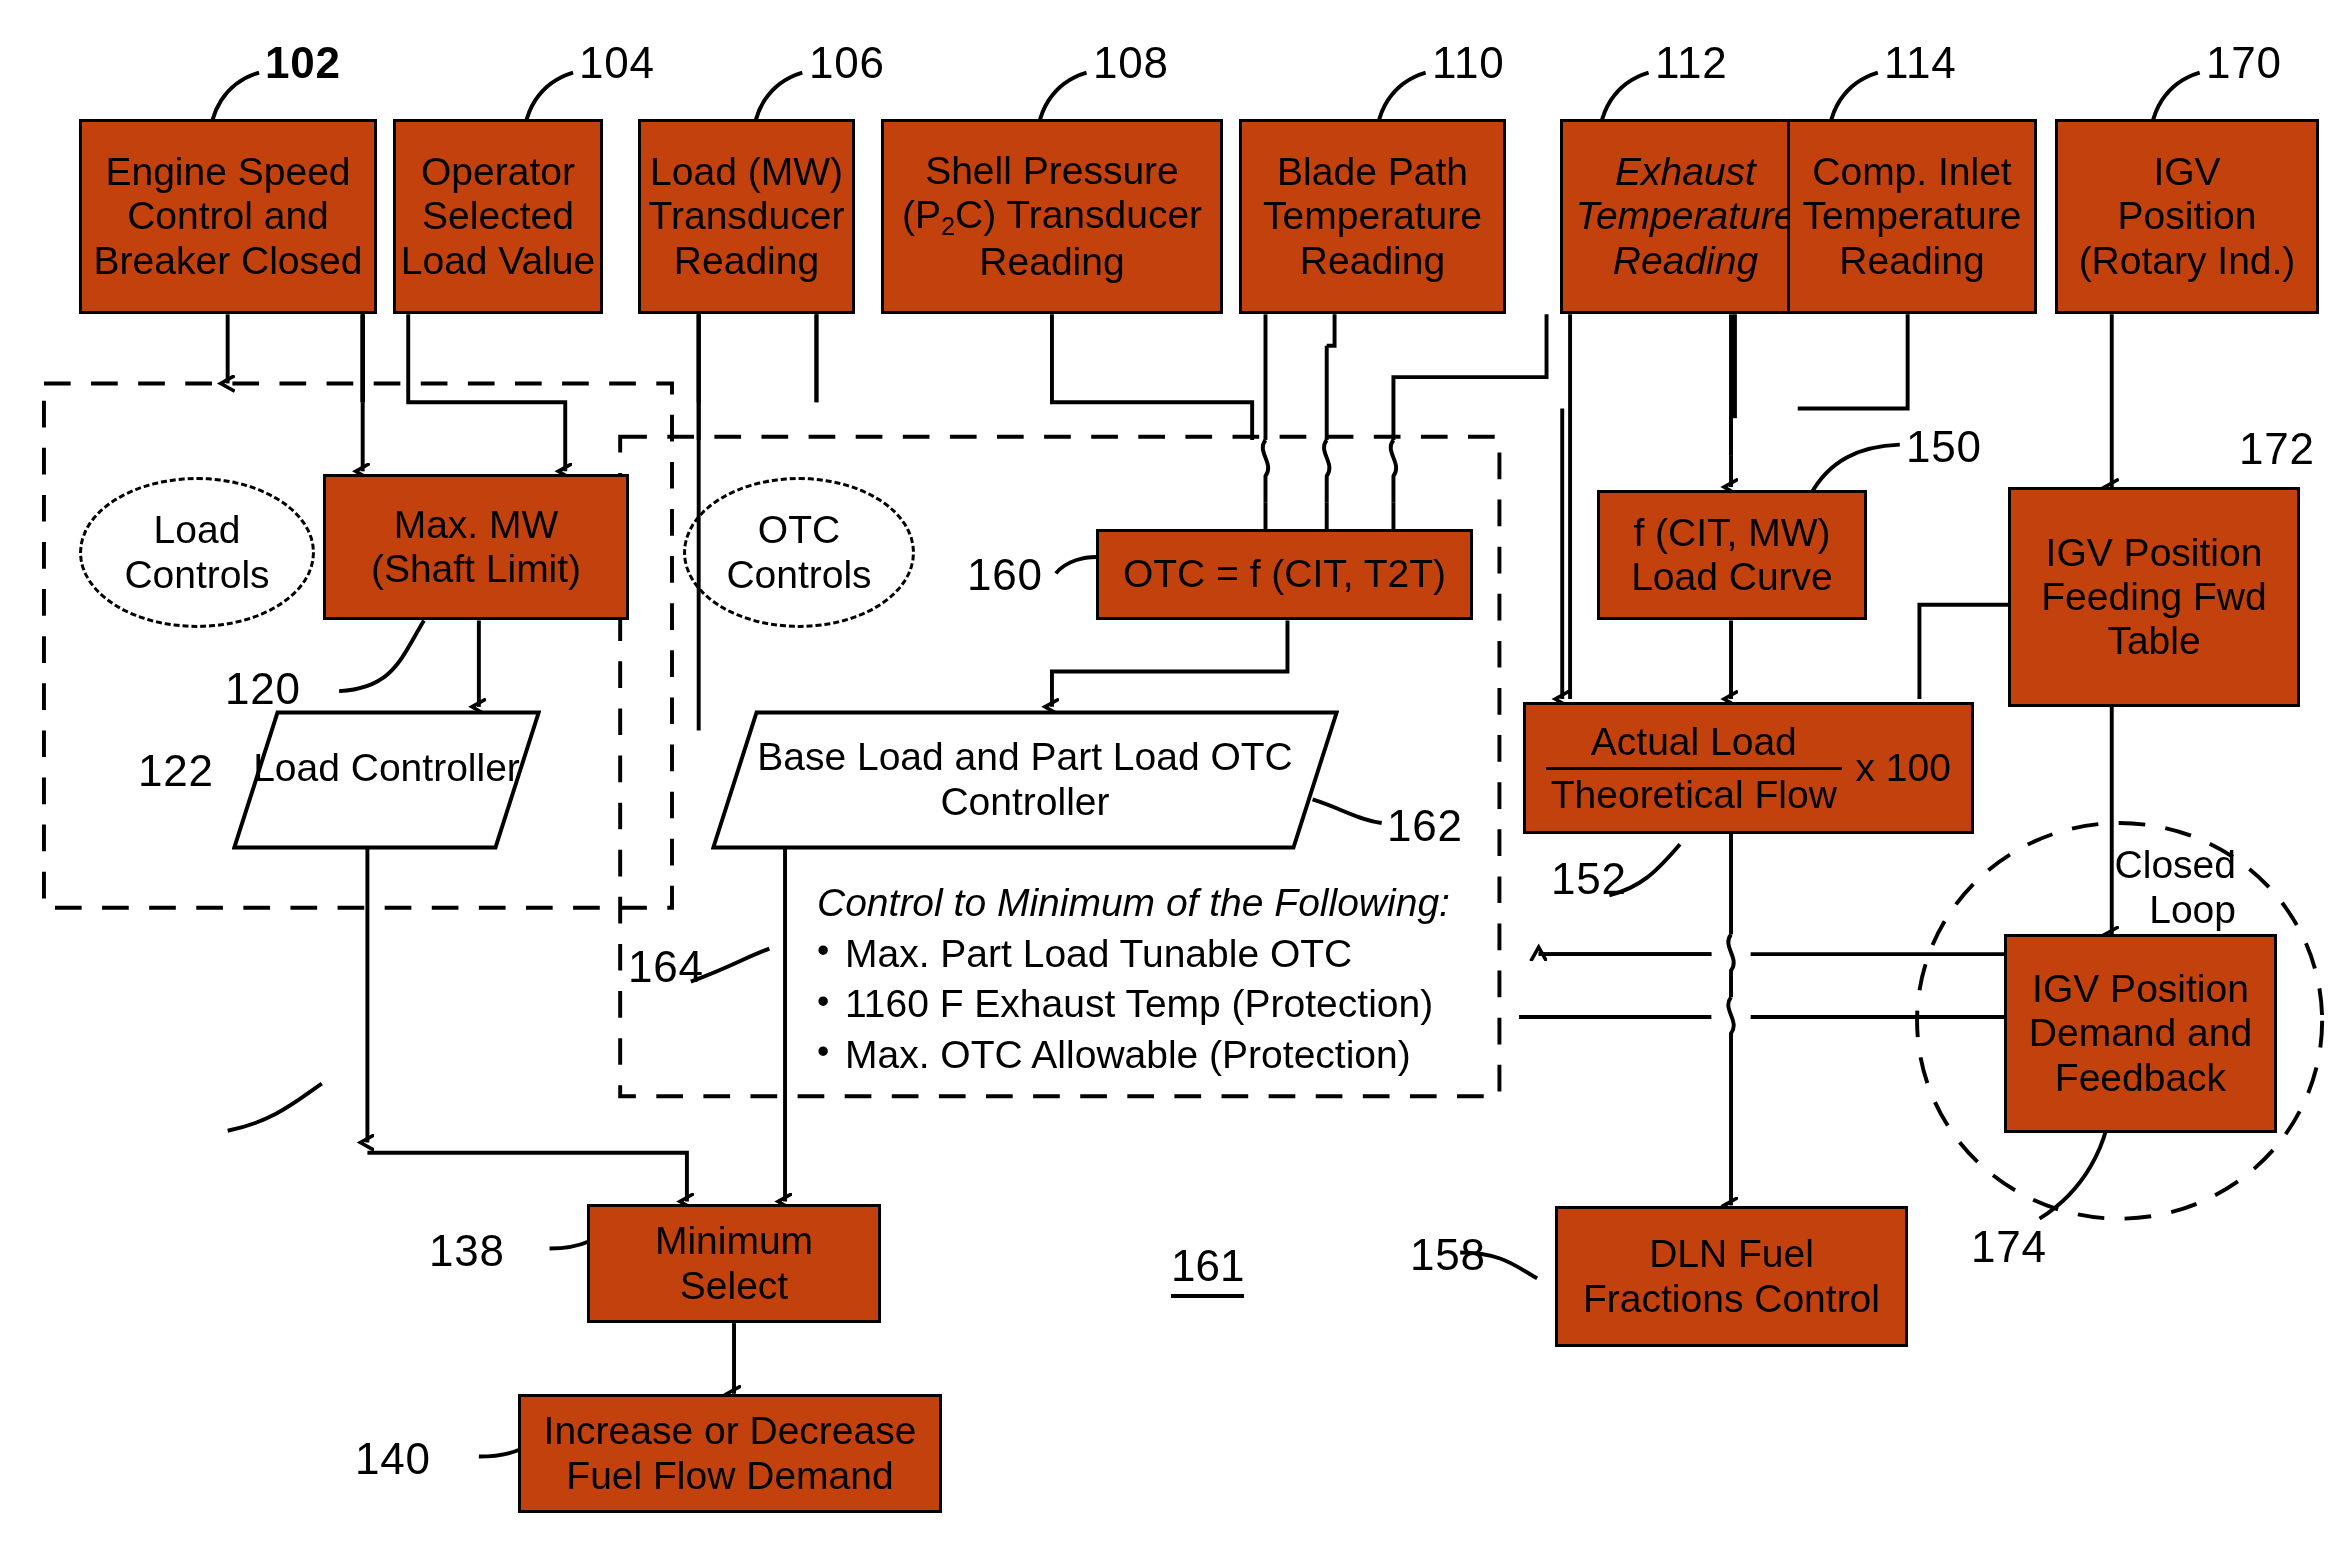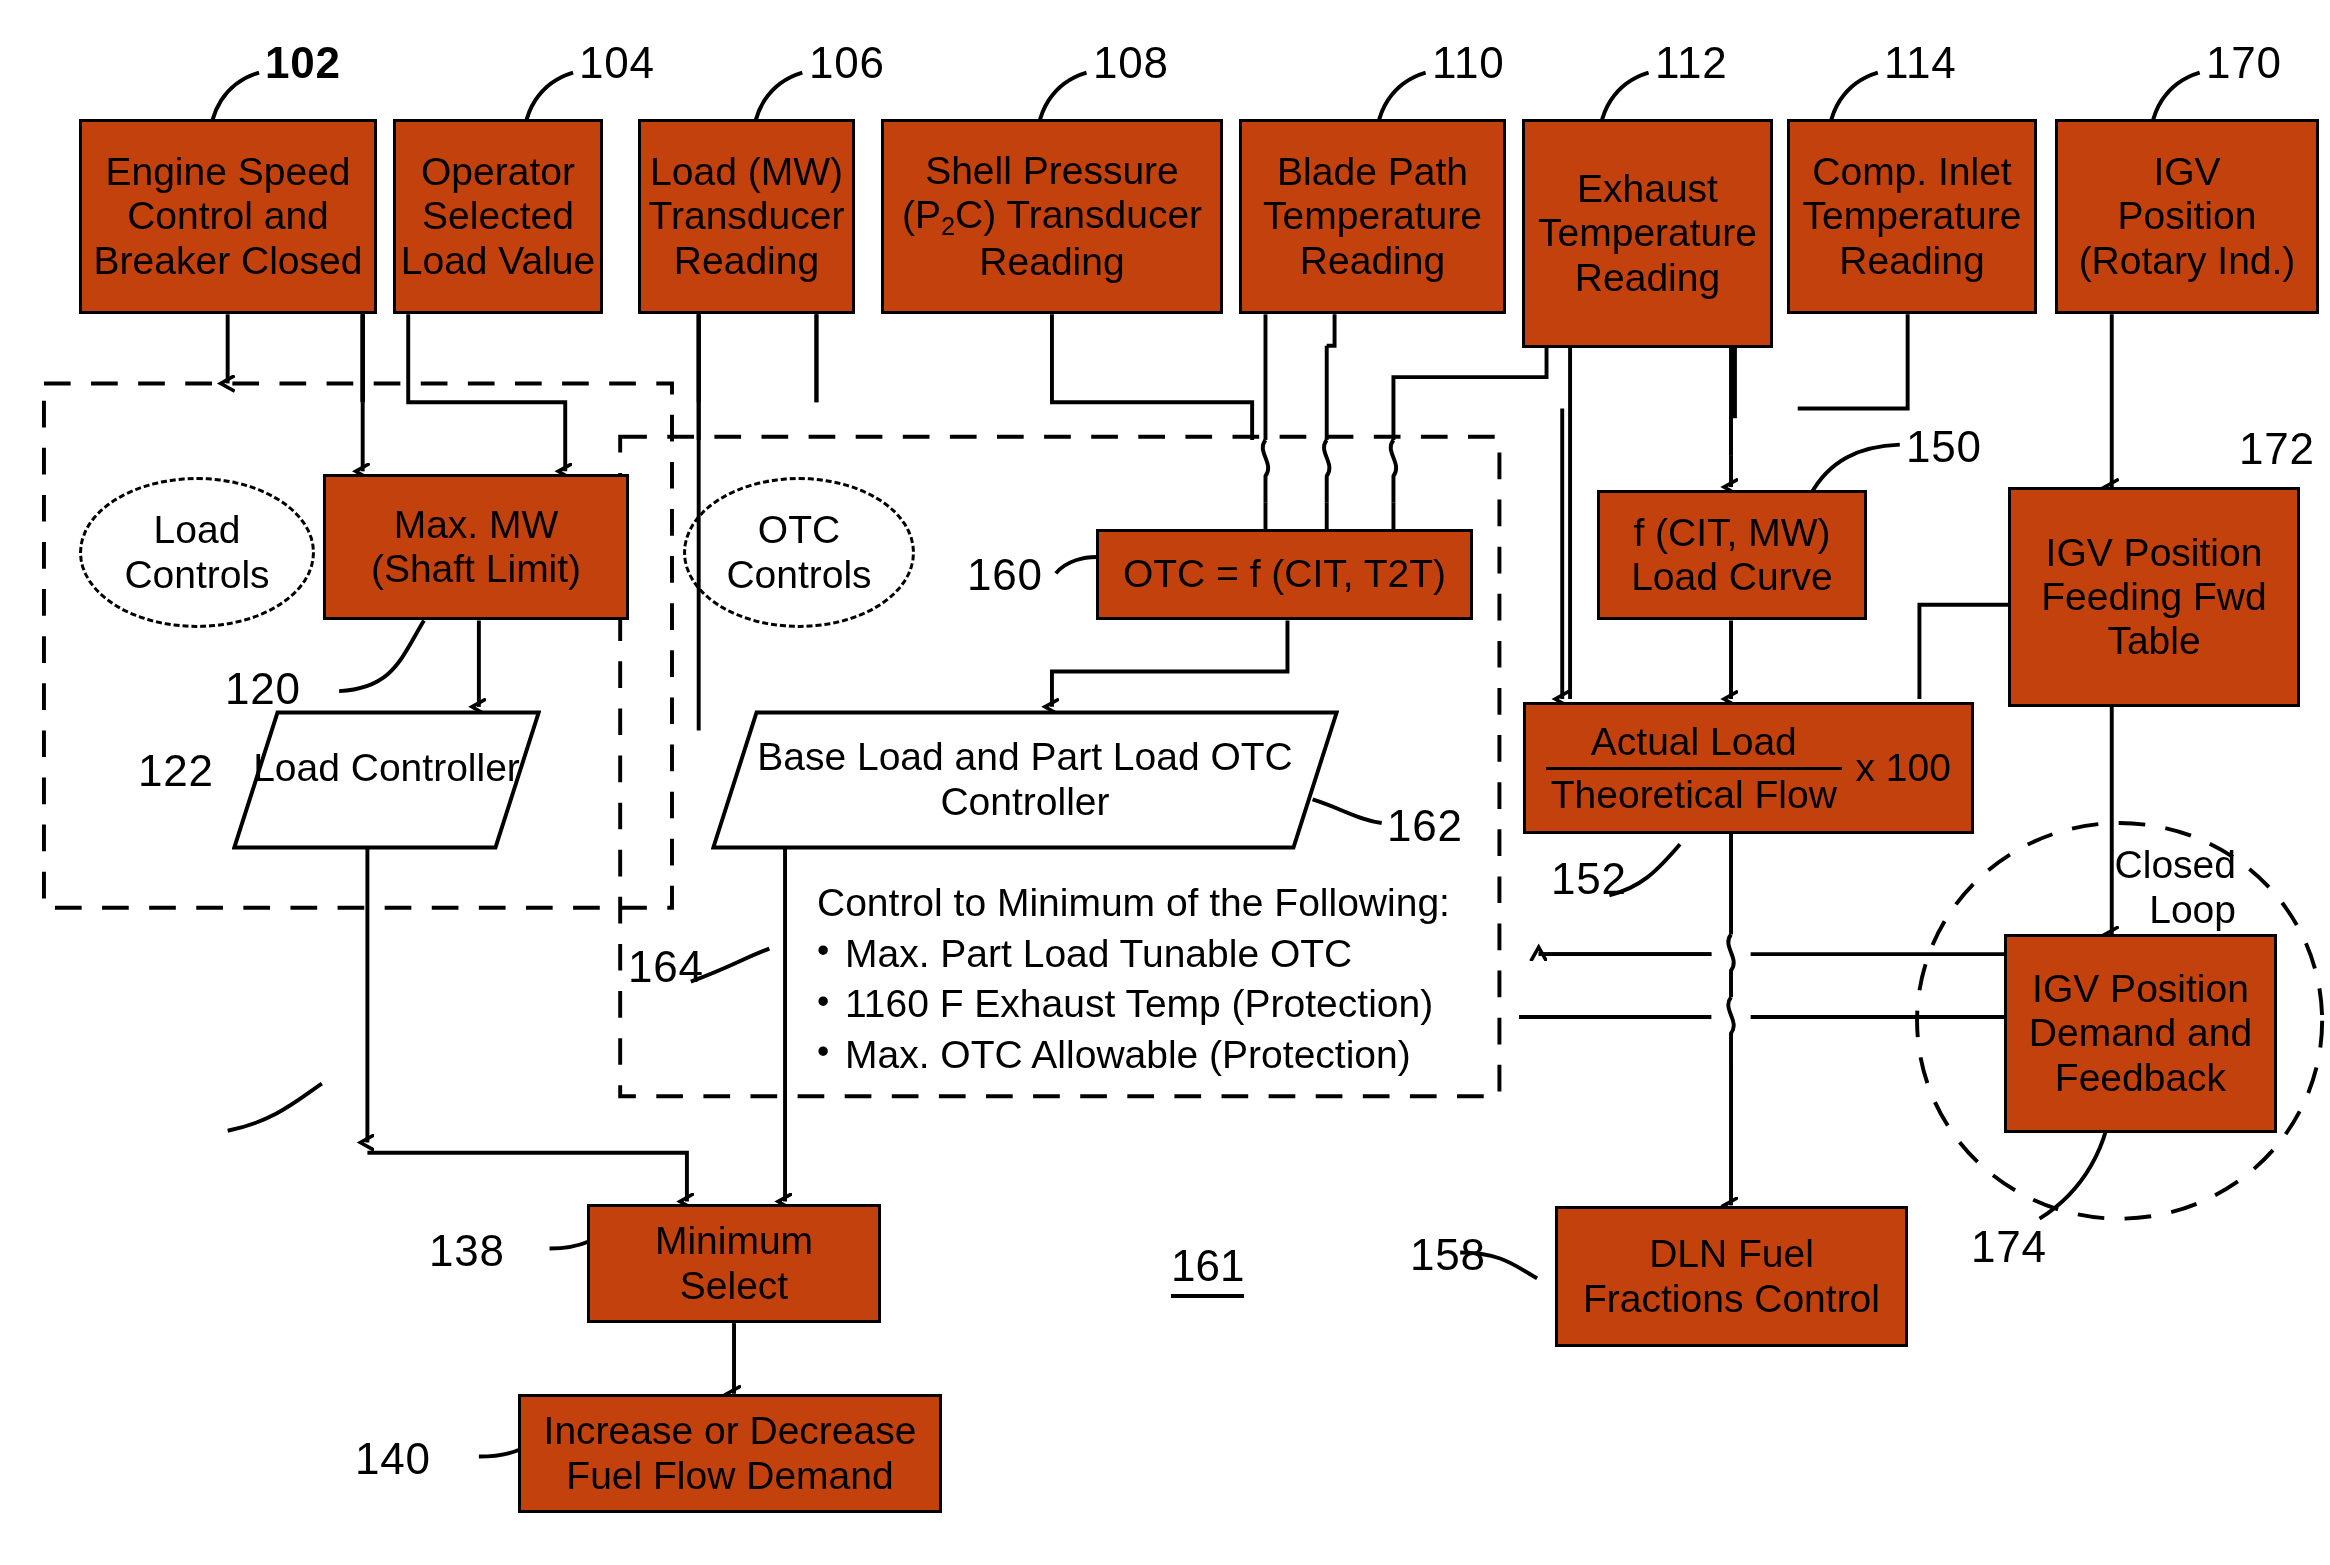--- a/index.html
+++ b/index.html
@@ -212,21 +212,21 @@
 
   <div class="box t50" style="left:1239px;top:119px;width:267px;height:195px;">
     <div>
       <span>Blade Path</span>
       <span>Temperature</span>
       <span>Reading</span>
     </div>
   </div>
   <div class="refnum" style="left:1432px;top:38px;">110</div>
 
-  <div class="box t50" style="left:1522px;top:119px;width:251px;height:229px;">
+  <div class="box t50" style="left:1560px;top:119px;width:251px;height:195px;font-style:italic;">
     <div>
       <span>Exhaust</span>
       <span>Temperature</span>
       <span>Reading</span>
     </div>
   </div>
   <div class="refnum" style="left:1655px;top:38px;">112</div>
 
   <div class="box t50" style="left:1787px;top:119px;width:250px;height:195px;">
     <div>
@@ -302,21 +302,21 @@
     <div class="inner t50">
       <div>
         <span>Base Load and Part Load</span>
         <span>OTC Controller</span>
       </div>
     </div>
   </div>
   <div class="refnum" style="left:1387px;top:801px;">162</div>
 
   <div class="listblk" style="left:817px;top:878px;">
-    <div style="white-space:nowrap;">Control to Minimum of the Following:</div>
+    <div style="white-space:nowrap;font-style:italic;">Control to Minimum of the Following:</div>
     <ul>
       <li>Max. Part Load Tunable OTC</li>
       <li>1160 F Exhaust Temp (Protection)</li>
       <li>Max. OTC Allowable (Protection)</li>
     </ul>
   </div>
   <div class="refnum" style="left:628px;top:942px;">164</div>
 
   <div class="box t50" style="left:1597px;top:490px;width:270px;height:130px;">
     <div>

